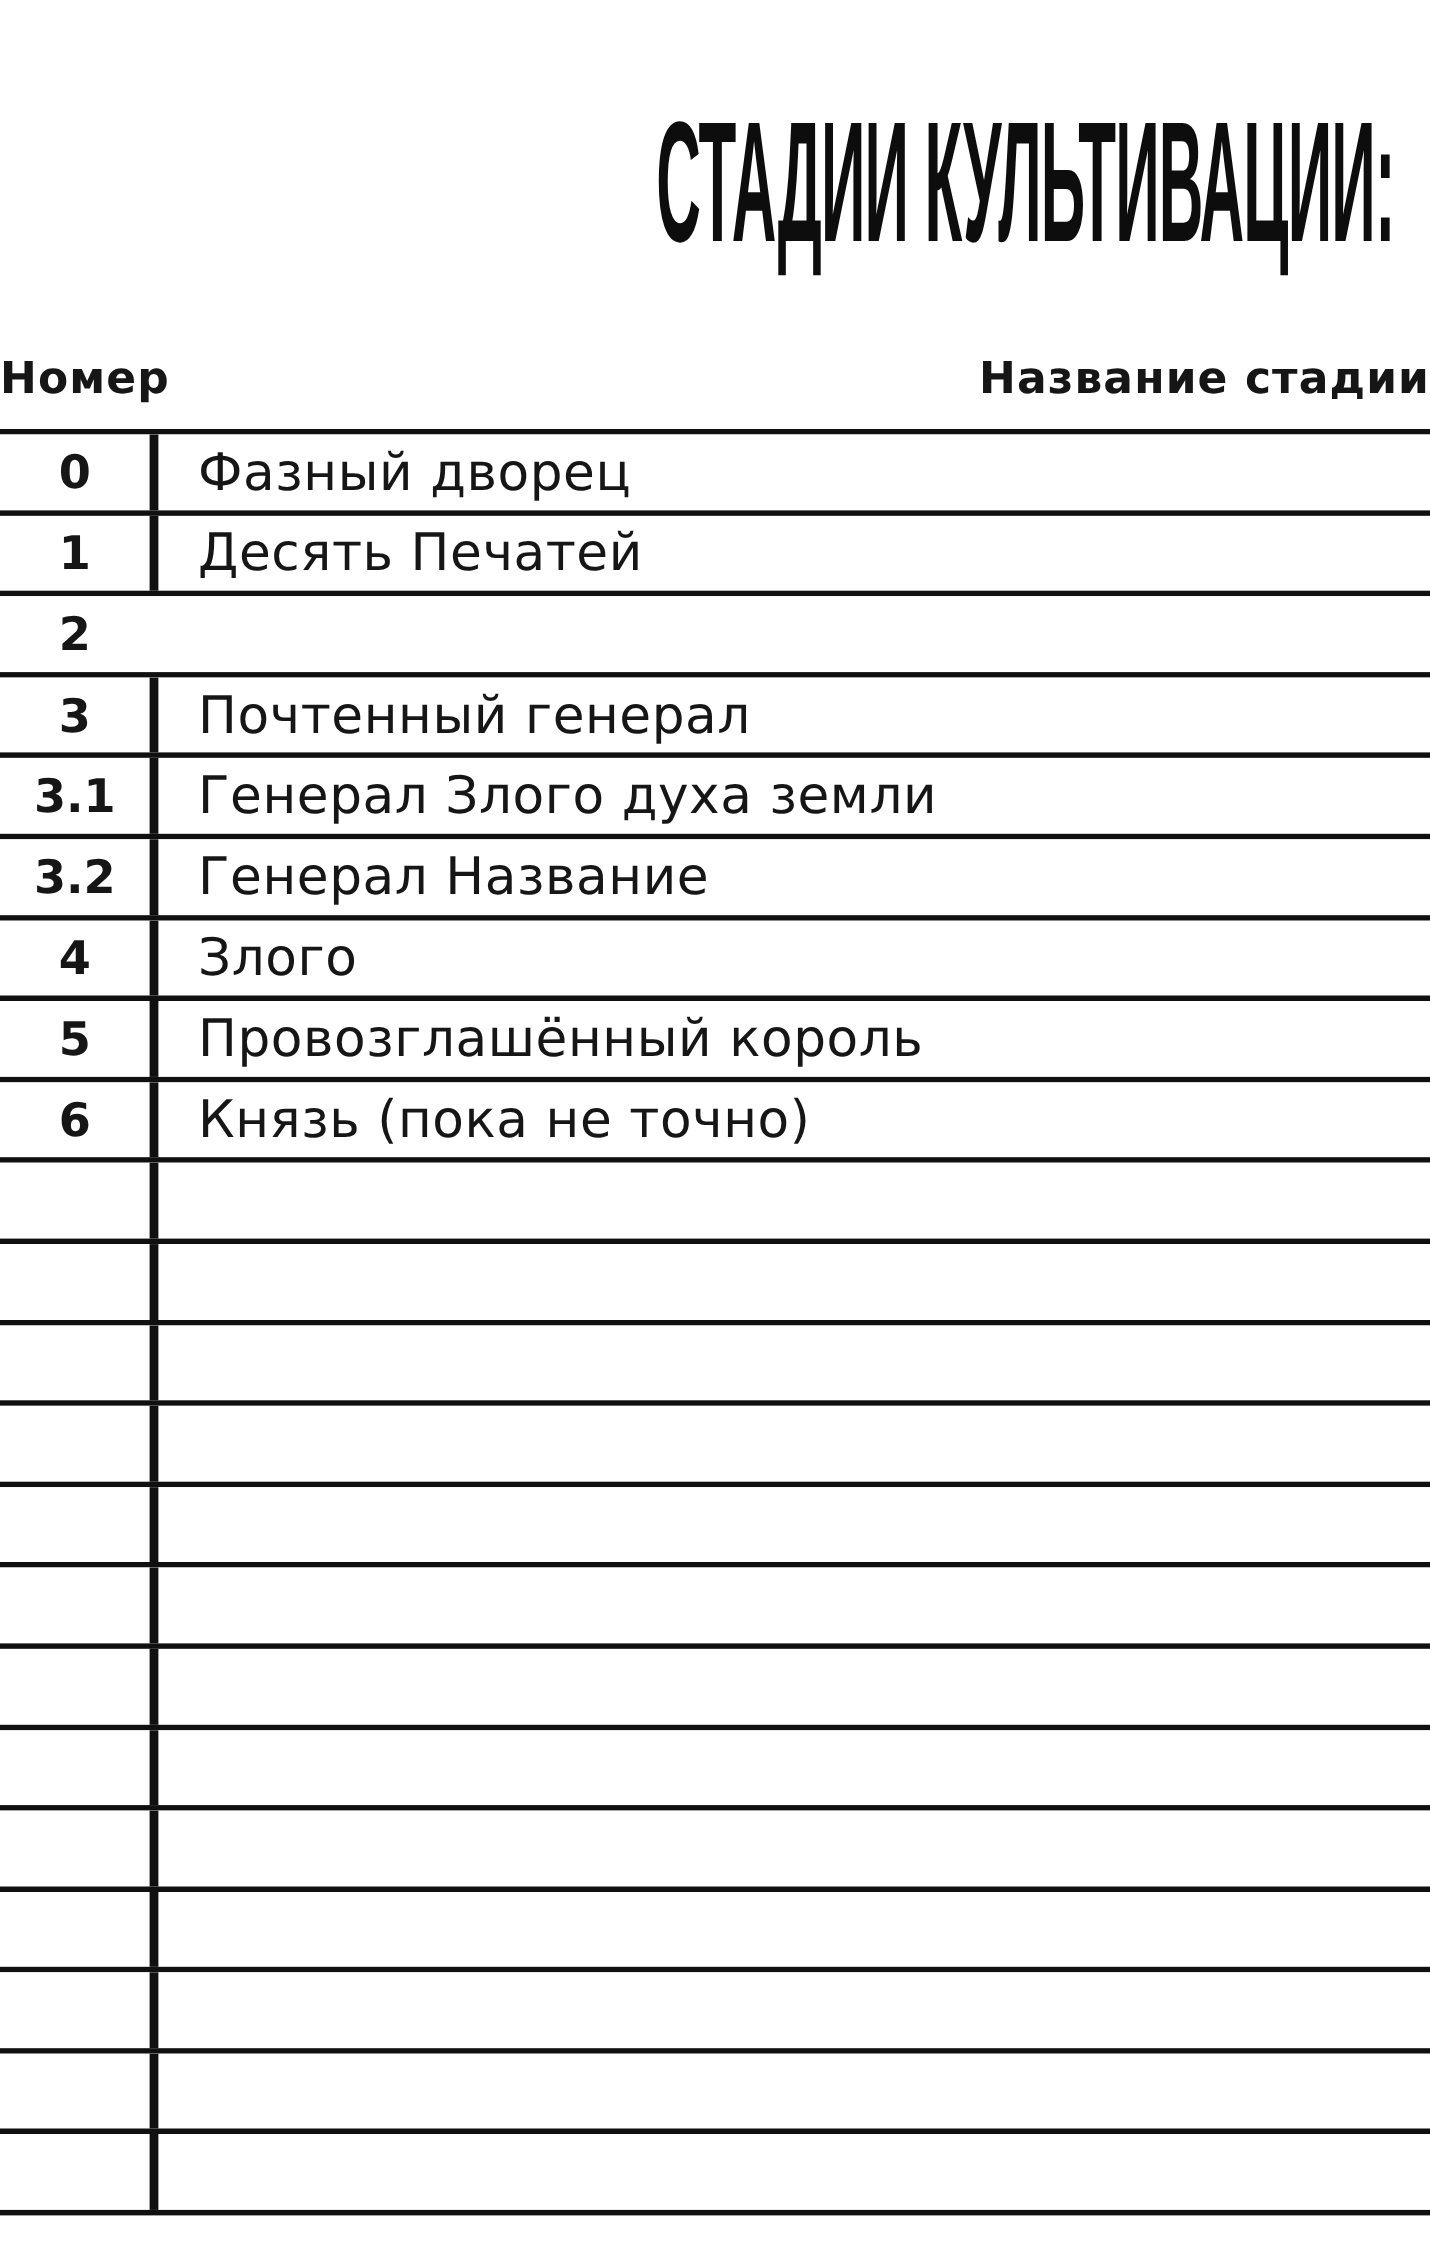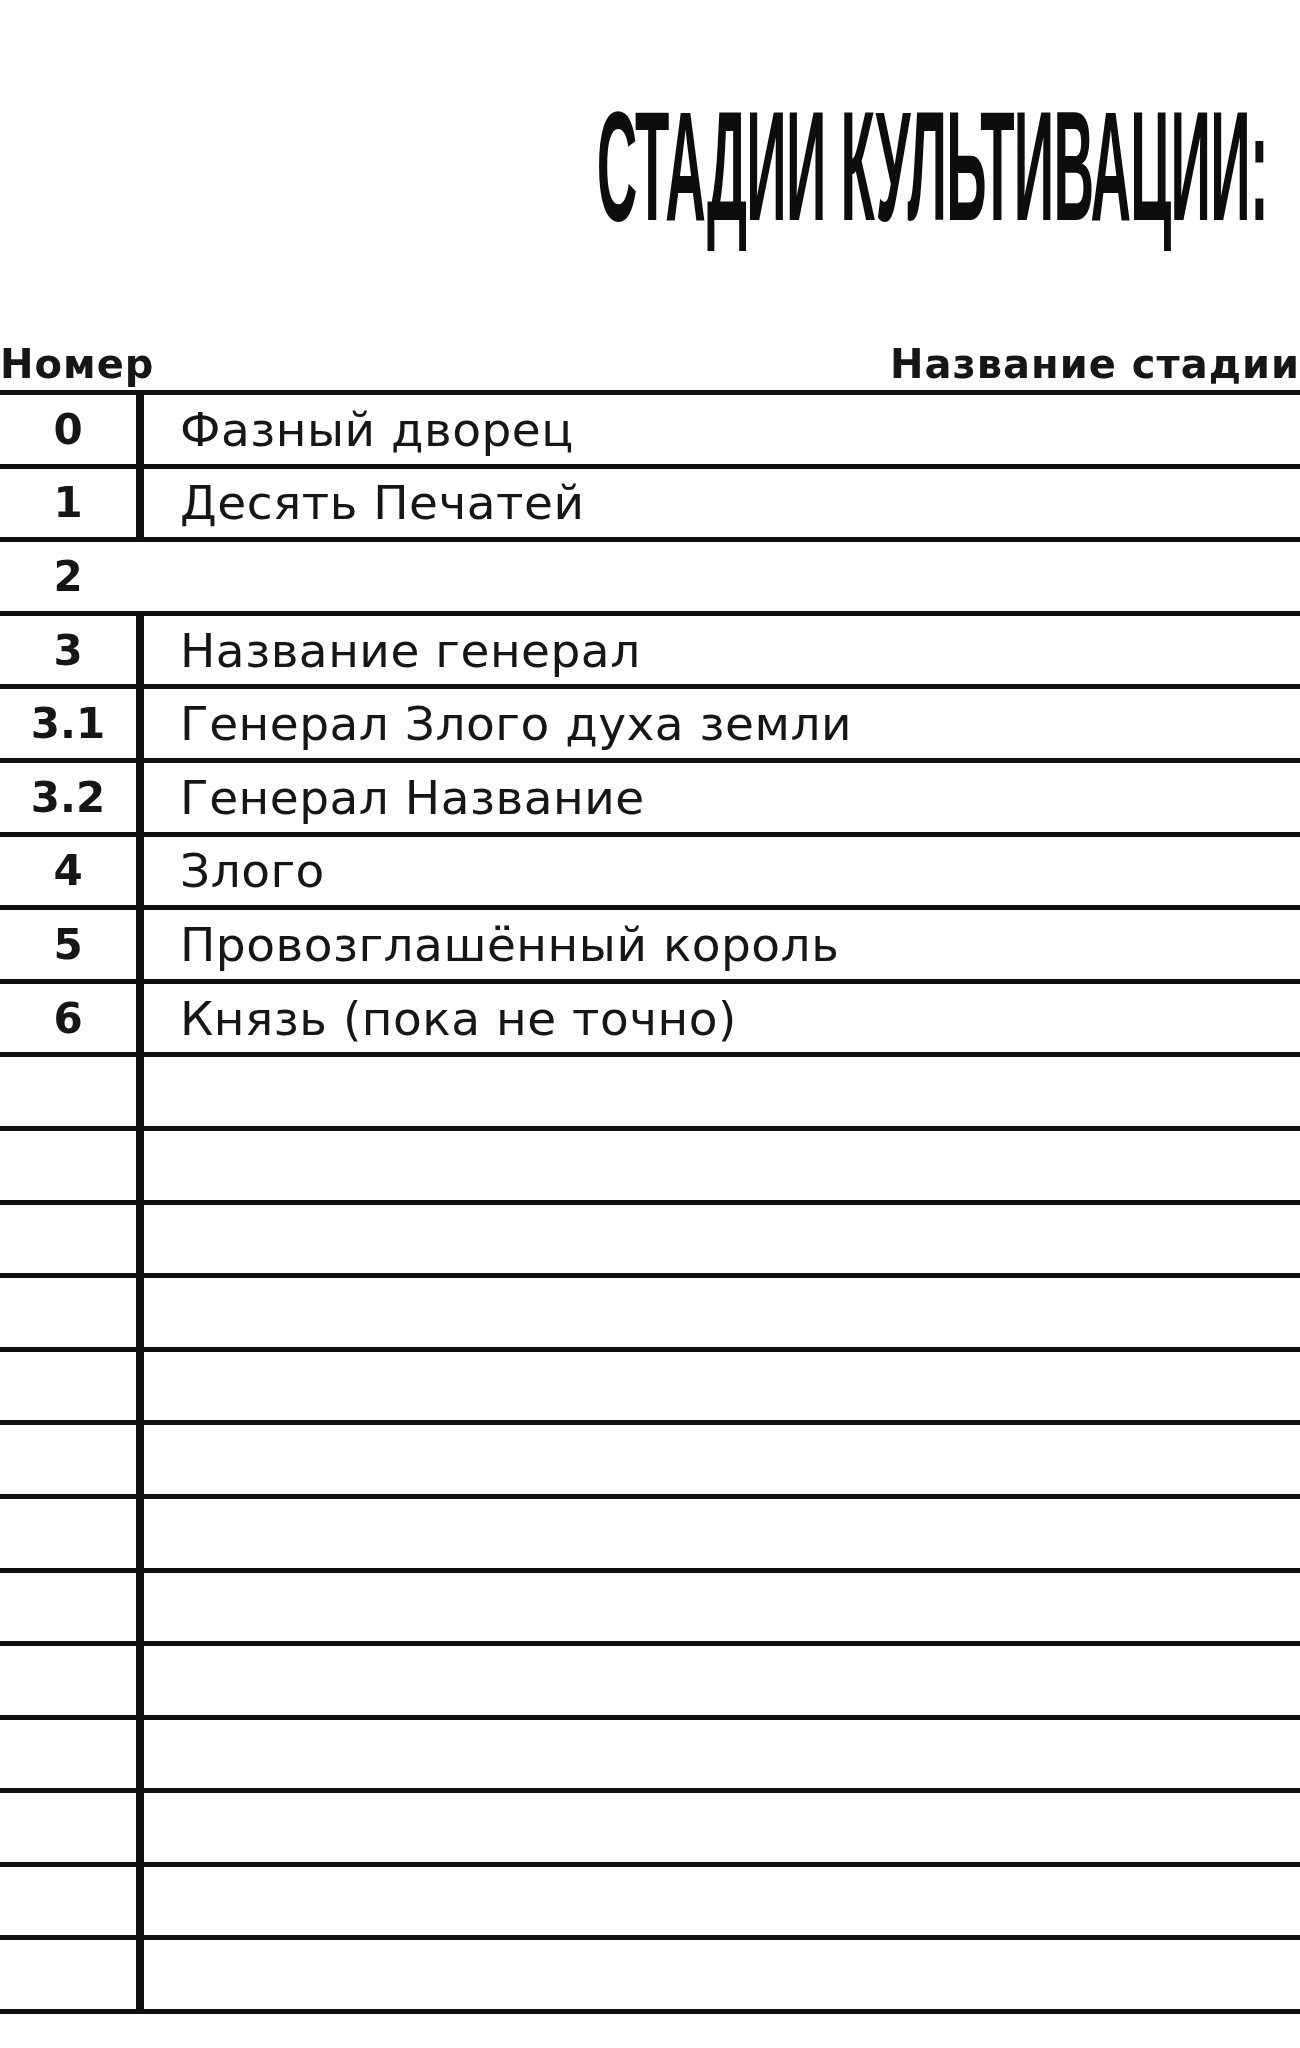--- a/index.html
+++ b/index.html
@@ -35,21 +35,21 @@
   .title-inner {
     display: inline-block;
     transform: scaleX(0.36);
     transform-origin: 50% 0%;
     letter-spacing: -2px;
   }
 
   
   .thead {
     position: absolute;
-    top: 332px;
+    top: 312px;
     left: 0;
     width: 1300px;
     height: 60px;
     color: #161616;
   }
   .th {
     position: absolute;
     bottom: 5px;
     font-size: 40px;
     font-weight: bold;
@@ -117,21 +117,21 @@
     <div class="cell num">1</div>
     <div class="cell name">Десять Печатей</div>
   </div>
 
   <div class="row">
     <div class="cell num">2</div>
   </div>
 
   <div class="row">
     <div class="cell num">3</div>
-    <div class="cell name">Название генерал</div>
+    <div class="cell name">Почтенный генерал</div>
   </div>
 
   <div class="row">
     <div class="cell num">3.1</div>
     <div class="cell name">Генерал Злого духа земли</div>
   </div>
 
   <div class="row">
     <div class="cell num">3.2</div>
     <div class="cell name">Генерал Название</div>

